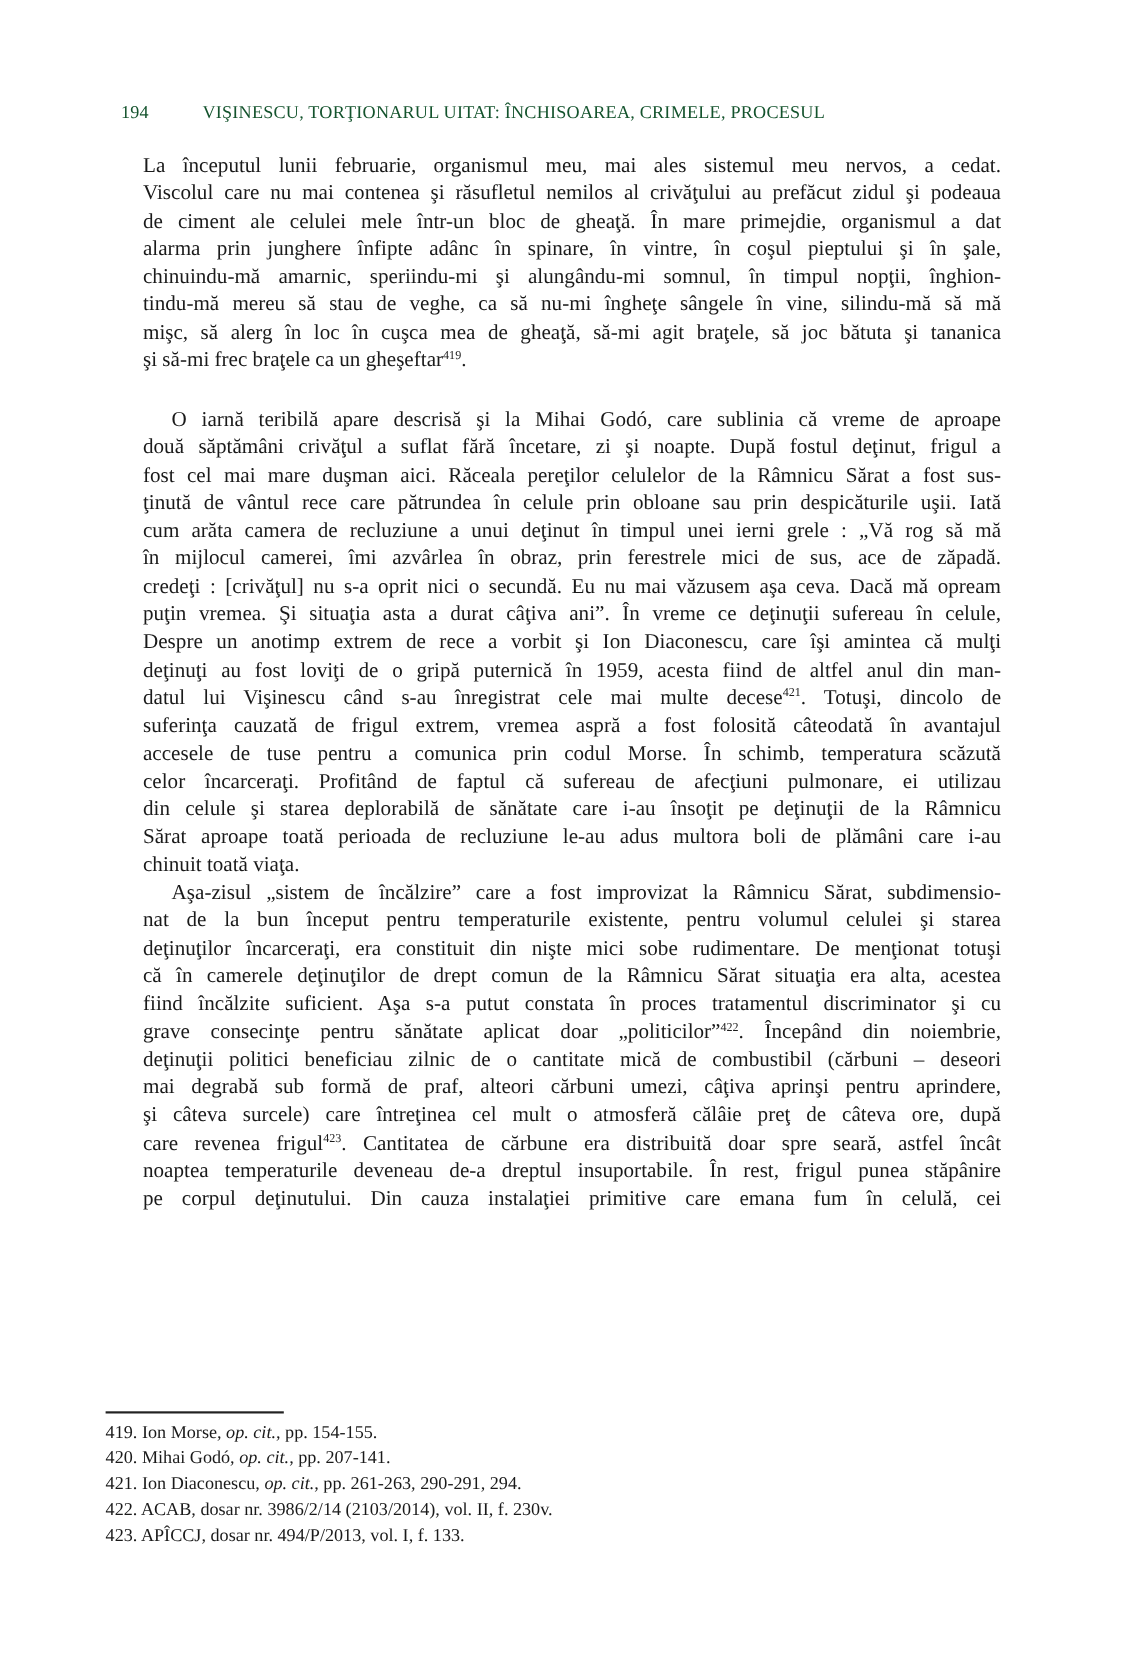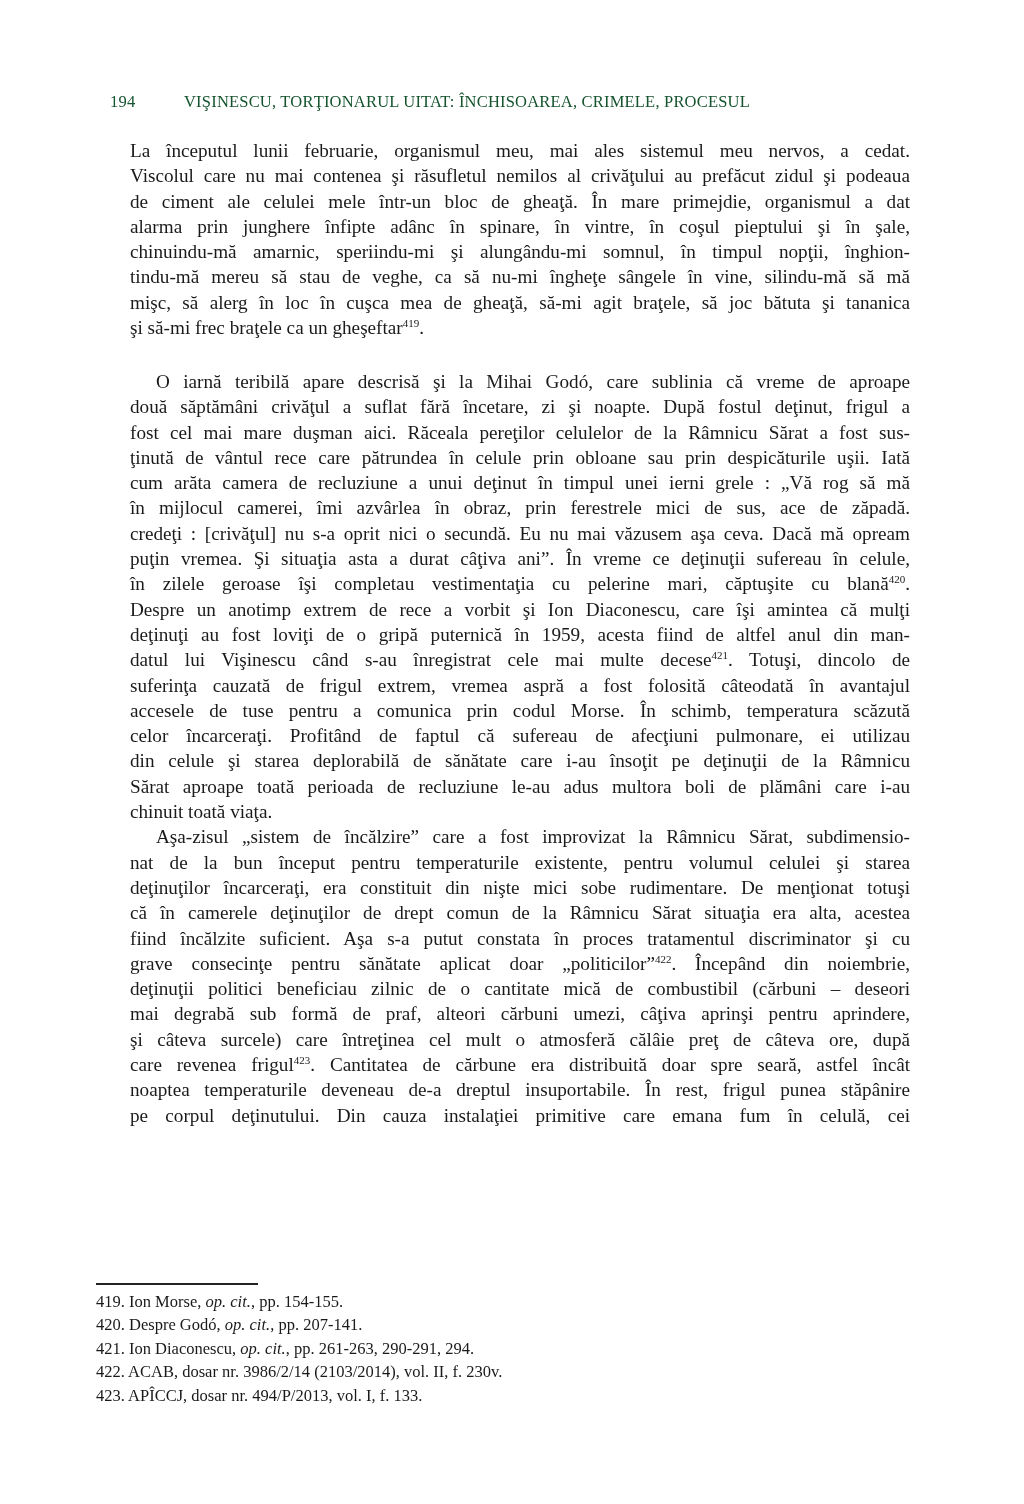--- a/index.html
+++ b/index.html
@@ -43,21 +43,20 @@
   <div class="p2">
     <div>
       <span class="line indent">O iarnă teribilă apare descrisă şi la Mihai Godó, care sublinia că vreme de aproape</span>
       <span class="line">două săptămâni crivăţul a suflat fără încetare, zi şi noapte. După fostul deţinut, frigul a</span>
       <span class="line">fost cel mai mare duşman aici. Răceala pereţilor celulelor de la Râmnicu Sărat a fost sus-</span>
       <span class="line">ţinută de vântul rece care pătrundea în celule prin obloane sau prin despicăturile uşii. Iată</span>
       <span class="line">cum arăta camera de recluziune a unui deţinut în timpul unei ierni grele : „Vă rog să mă</span>
       <span class="line">în mijlocul camerei, îmi azvârlea în obraz, prin ferestrele mici de sus, ace de zăpadă.</span>
       <span class="line">credeţi : [crivăţul] nu s-a oprit nici o secundă. Eu nu mai văzusem aşa ceva. Dacă mă opream</span>
       <span class="line">puţin vremea. Şi situaţia asta a durat câţiva ani”. În vreme ce deţinuţii sufereau în celule,</span>
-      <span class="line"><span>în zilele geroase îşi completau vestimentaţia cu pelerine mari, căptuşite cu blană</span><sup>420</sup><span>.</span></span>
       <span class="line">Despre un anotimp extrem de rece a vorbit şi Ion Diaconescu, care îşi amintea că mulţi</span>
       <span class="line">deţinuţi au fost loviţi de o gripă puternică în 1959, acesta fiind de altfel anul din man-</span>
       <span class="line"><span>datul lui Vişinescu când s-au înregistrat cele mai multe decese</span><sup>421</sup><span>. Totuşi, dincolo de</span></span>
       <span class="line">suferinţa cauzată de frigul extrem, vremea aspră a fost folosită câteodată în avantajul</span>
       <span class="line">accesele de tuse pentru a comunica prin codul Morse. În schimb, temperatura scăzută</span>
       <span class="line">celor încarceraţi. Profitând de faptul că sufereau de afecţiuni pulmonare, ei utilizau</span>
       <span class="line">din celule şi starea deplorabilă de sănătate care i-au însoţit pe deţinuţii de la Râmnicu</span>
       <span class="line">Sărat aproape toată perioada de recluziune le-au adus multora boli de plămâni care i-au</span>
       <span class="line last">chinuit toată viaţa.</span>
     </div>
@@ -74,19 +73,19 @@
       <span class="line"><span>care revenea frigul</span><sup>423</sup><span>. Cantitatea de cărbune era distribuită doar spre seară, astfel încât</span></span>
       <span class="line">noaptea temperaturile deveneau de-a dreptul insuportabile. În rest, frigul punea stăpânire</span>
       <span class="line">pe corpul deţinutului. Din cauza instalaţiei primitive care emana fum în celulă, cei</span>
     </div>
   </div>
 
   <div class="footnote-rule"></div>
 
   <div class="footnotes">
     <span class="fn"><span>419.</span> <span>Ion Morse,</span> <em>op. cit.</em><span>, pp. 154-155.</span></span>
-    <span class="fn"><span>420.</span> <span>Despre Godó,</span> <em>op. cit.</em><span>, pp. 207-141.</span></span>
+    <span class="fn"><span>420.</span> <span>Mihai Godó,</span> <em>op. cit.</em><span>, pp. 207-141.</span></span>
     <span class="fn"><span>421.</span> <span>Ion Diaconescu,</span> <em>op. cit.</em><span>, pp. 261-263, 290-291, 294.</span></span>
     <span class="fn"><span>422.</span> <span>ACAB, dosar nr. 3986/2/14 (2103/2014), vol. II, f. 230v.</span></span>
     <span class="fn"><span>423.</span> <span>APÎCCJ, dosar nr. 494/P/2013, vol. I, f. 133.</span></span>
   </div>
 
 </div>
 
 </body></html>

